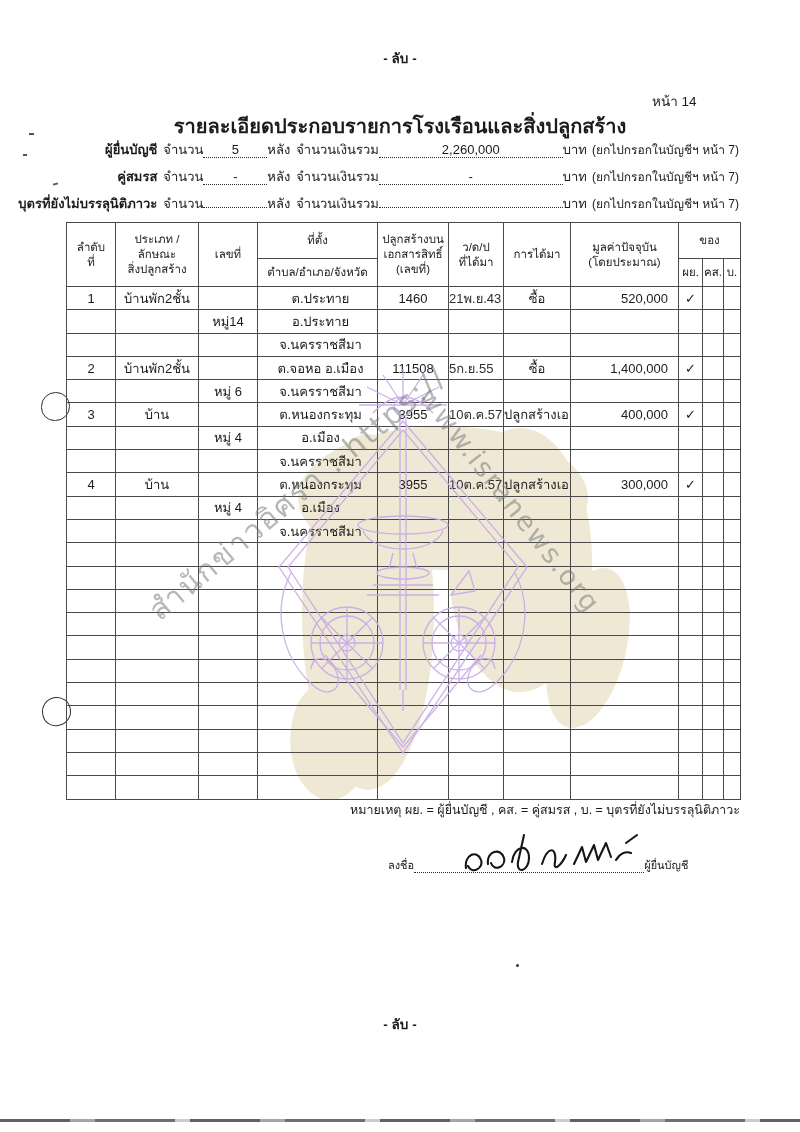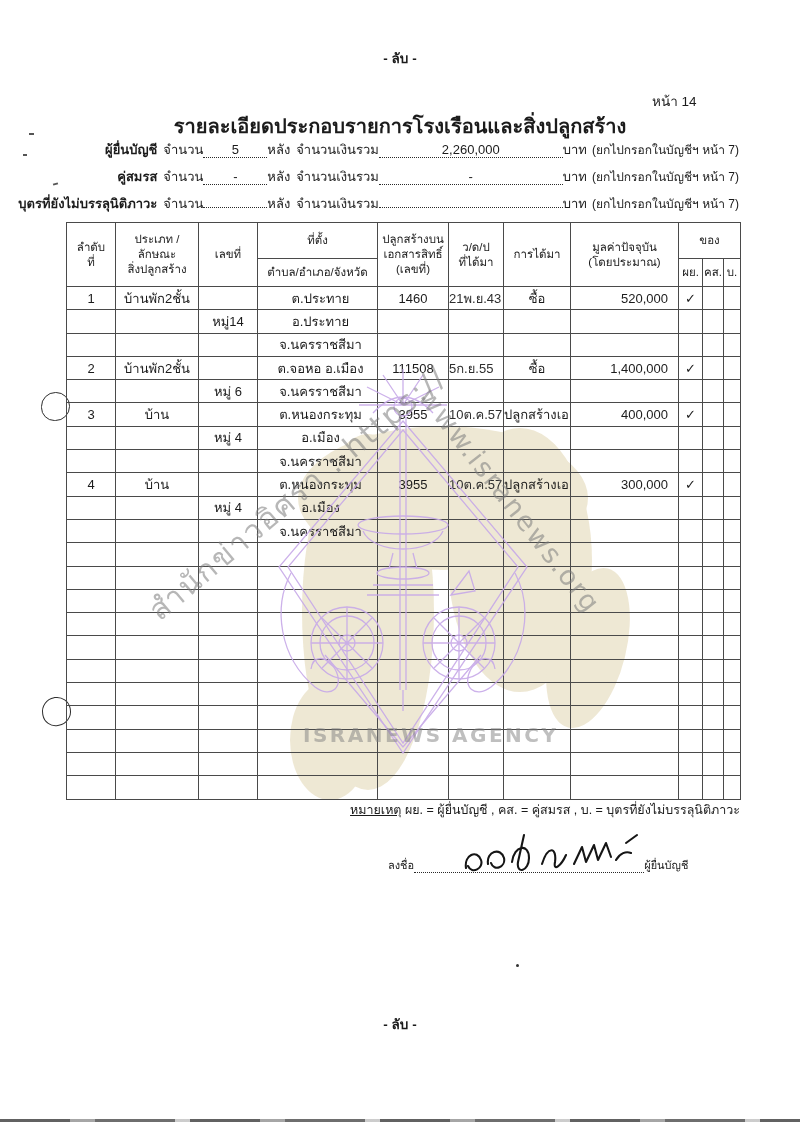--- a/index.html
+++ b/index.html
@@ -31,21 +31,21 @@
   .struct-table tbody tr{height:23.3px;}
   .struct-table tbody td{font-size:13px;white-space:nowrap;vertical-align:middle;}
   td.c0,td.c1,td.c2,td.c4,td.c9,td.c10{text-align:center;}
   td.c3{text-align:center;padding-left:6px;}
   td.c5{font-size:11px;text-align:left;color:#2e2e2e;}
   td.c6{font-size:11px;text-align:center;}
   td.c7{text-align:right;padding-right:10px;}
   td.c8{text-align:center;font-size:14px;}
   
   .note{position:absolute;top:800px;right:60px;font-size:12.5px;z-index:1;white-space:nowrap;}
-  .note .term{text-decoration:underline;}
+  .note .term{}
   .sig{position:absolute;top:856px;left:388px;font-size:11px;display:flex;align-items:center;z-index:1;}
   .sig-dots{display:inline-block;width:230px;border-bottom:1.5px dotted #2a2a2a;height:14px;}
   .sig-scribble{position:absolute;left:452px;top:832px;z-index:1;}
   .dot-mark{position:absolute;left:516px;top:964px;width:3px;height:3px;background:#333;border-radius:50%;z-index:1;}
   .cls-bottom{position:absolute;top:1013px;left:0;right:0;text-align:center;font-weight:bold;font-size:13.5px;z-index:1;}
   .scan-bar{position:absolute;top:1119px;left:0;width:100%;height:3px;z-index:1;opacity:.8;
     background:repeating-linear-gradient(90deg,#3a3a3a 0 70px,#909090 70px 95px,#4a4a4a 95px 175px,#c0c0c0 175px 190px);}
   
   .hole{position:absolute;width:27px;height:27px;border:1.6px solid #2e2e2e;border-radius:50% 48% 50% 46%;background:#fff;z-index:1;}
   .hole1{left:41px;top:392px;}
@@ -497,15 +497,14 @@
       <path d="M204,252 L204,324 M168,288 L240,288 M179,263 L229,313 M229,263 L179,313"></path>
       <path d="M36,218 C18,252 24,302 60,332 C76,344 90,332 80,314 C72,300 58,300 56,314"></path>
       <path d="M260,218 C278,252 272,302 236,332 C220,344 206,332 216,314 C224,300 238,300 240,314"></path>
       <path d="M70,300 L148,392 L226,300"></path>
       <path d="M196,240 L214,216 L220,236 Z"></path>
     </g>
   </svg>
 
   <div class="wm-text wm-left">สำนักข่าวอิศรา : https://</div>
   <div class="wm-text wm-right">www.isranews.org</div>
-  <div class="wm-text wm-agency">ISRANEWS AGENCY</div>
 
 </div>
 
 </body></html>

